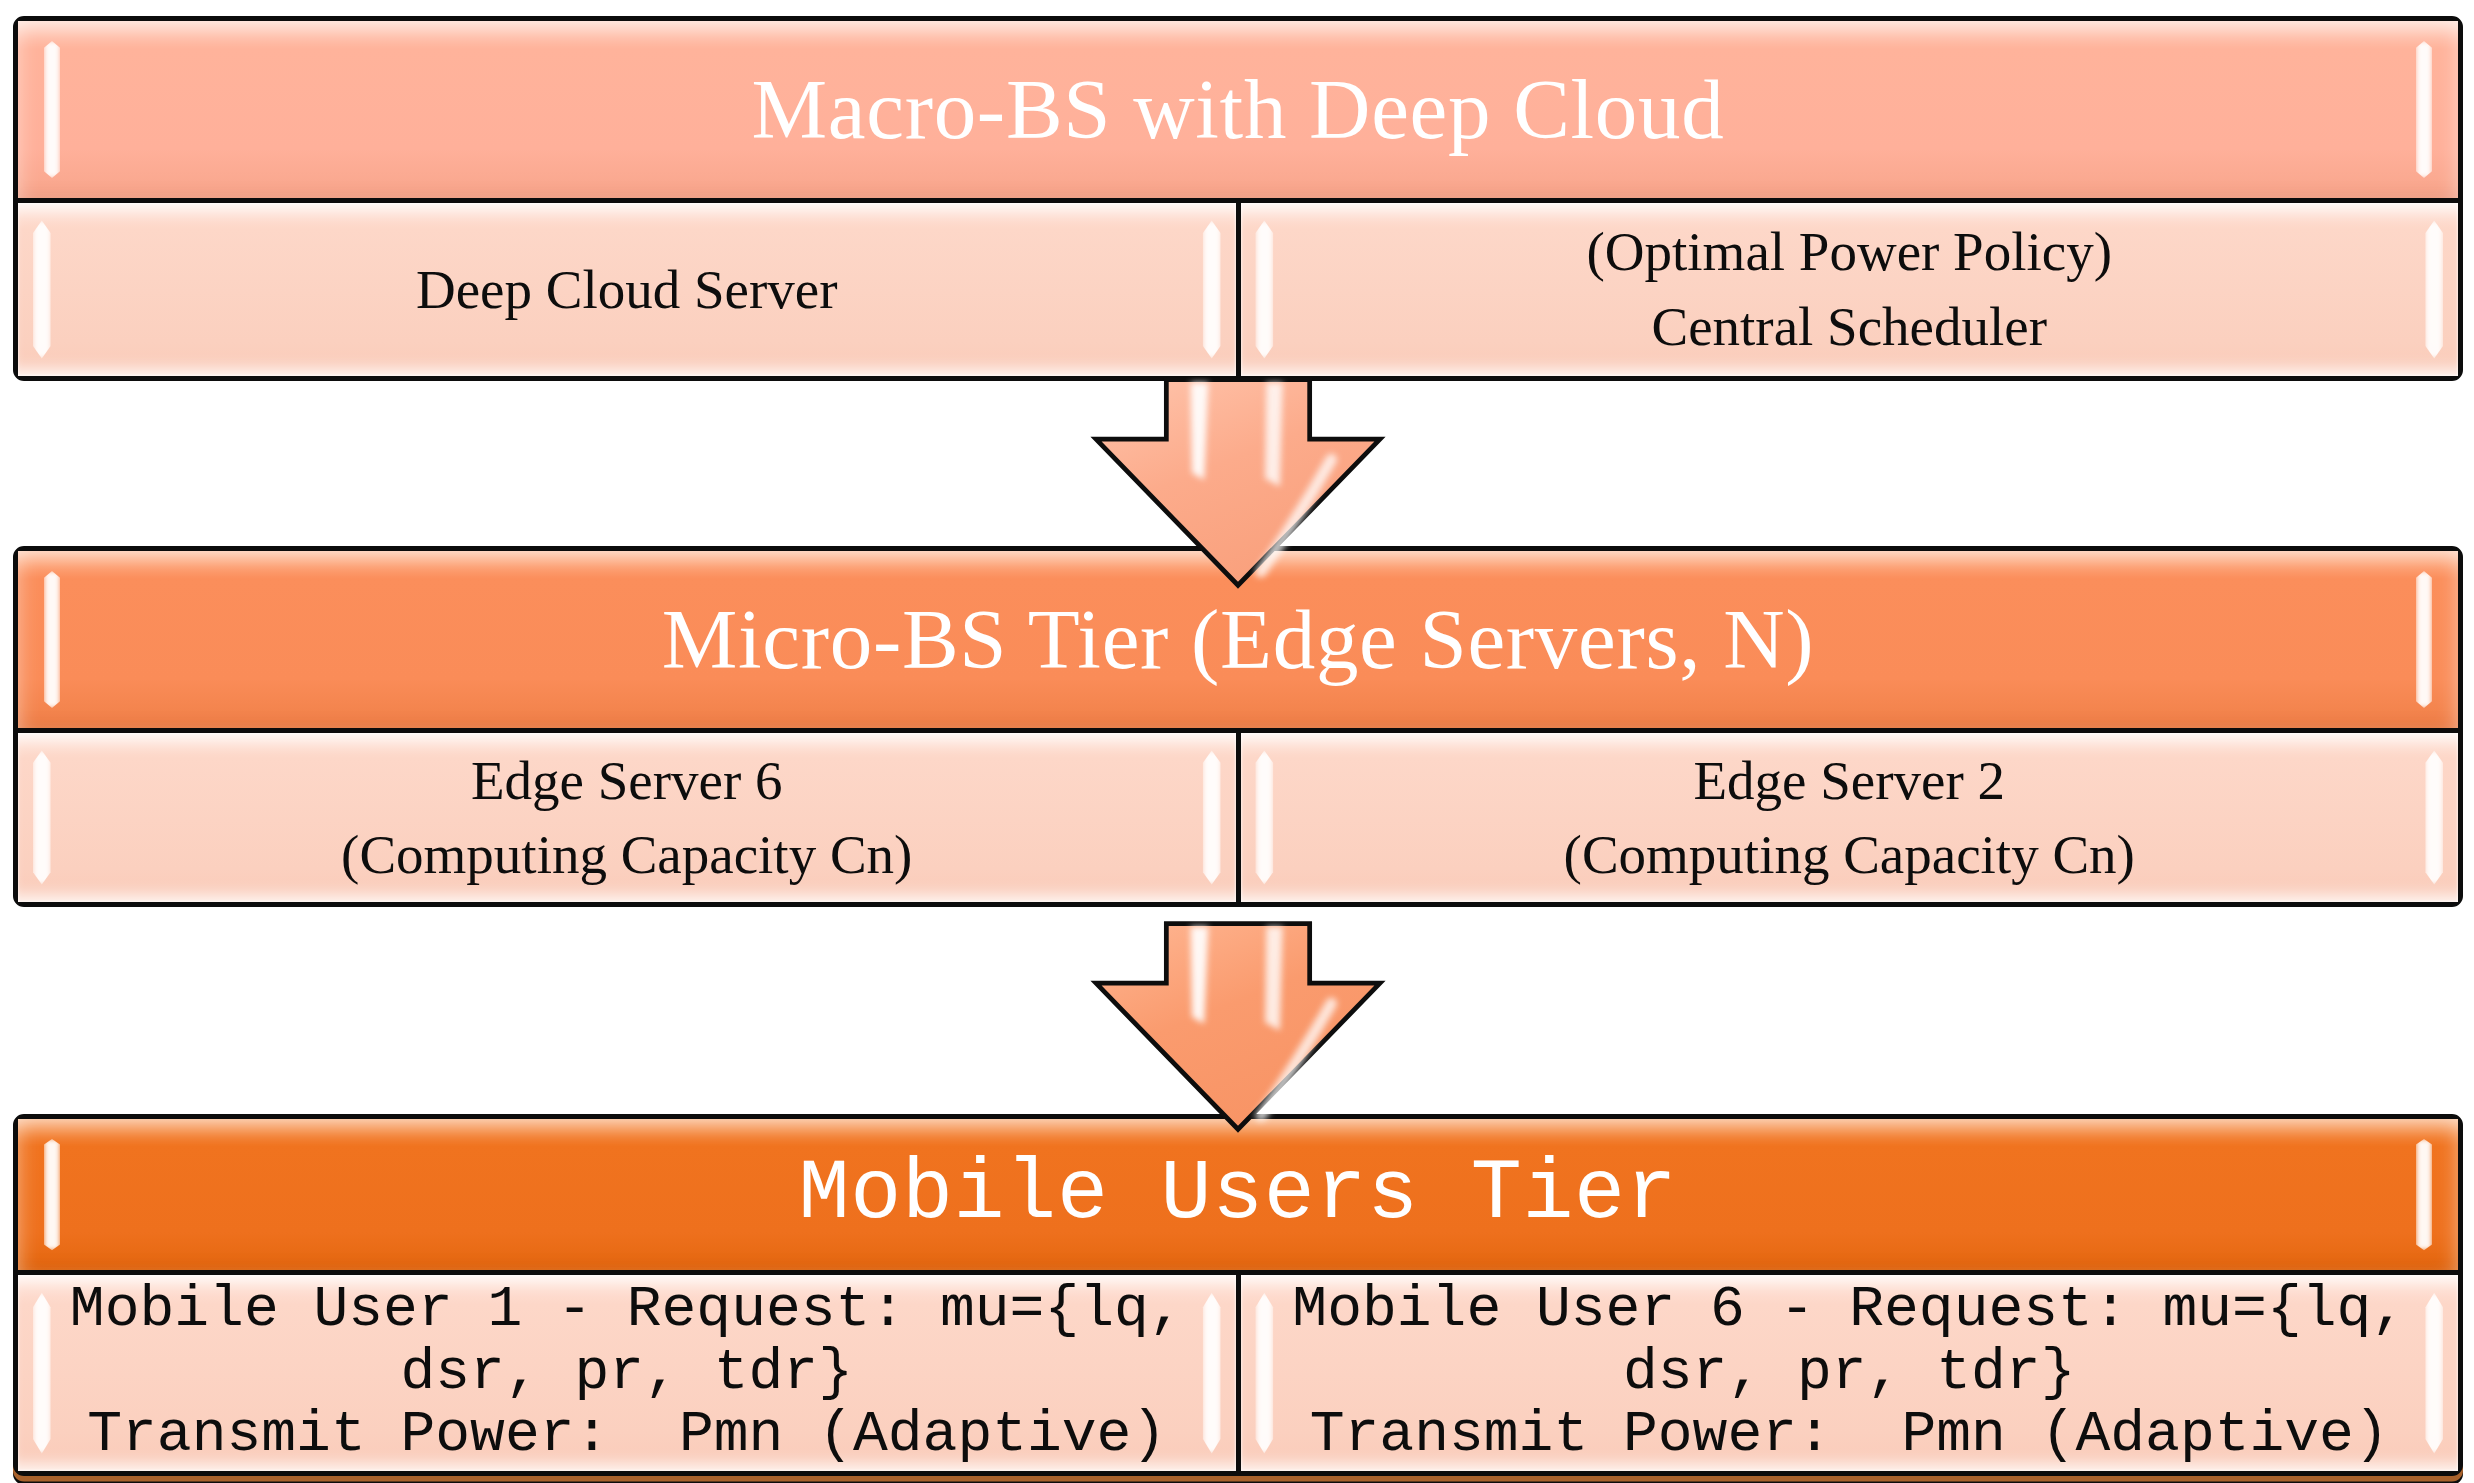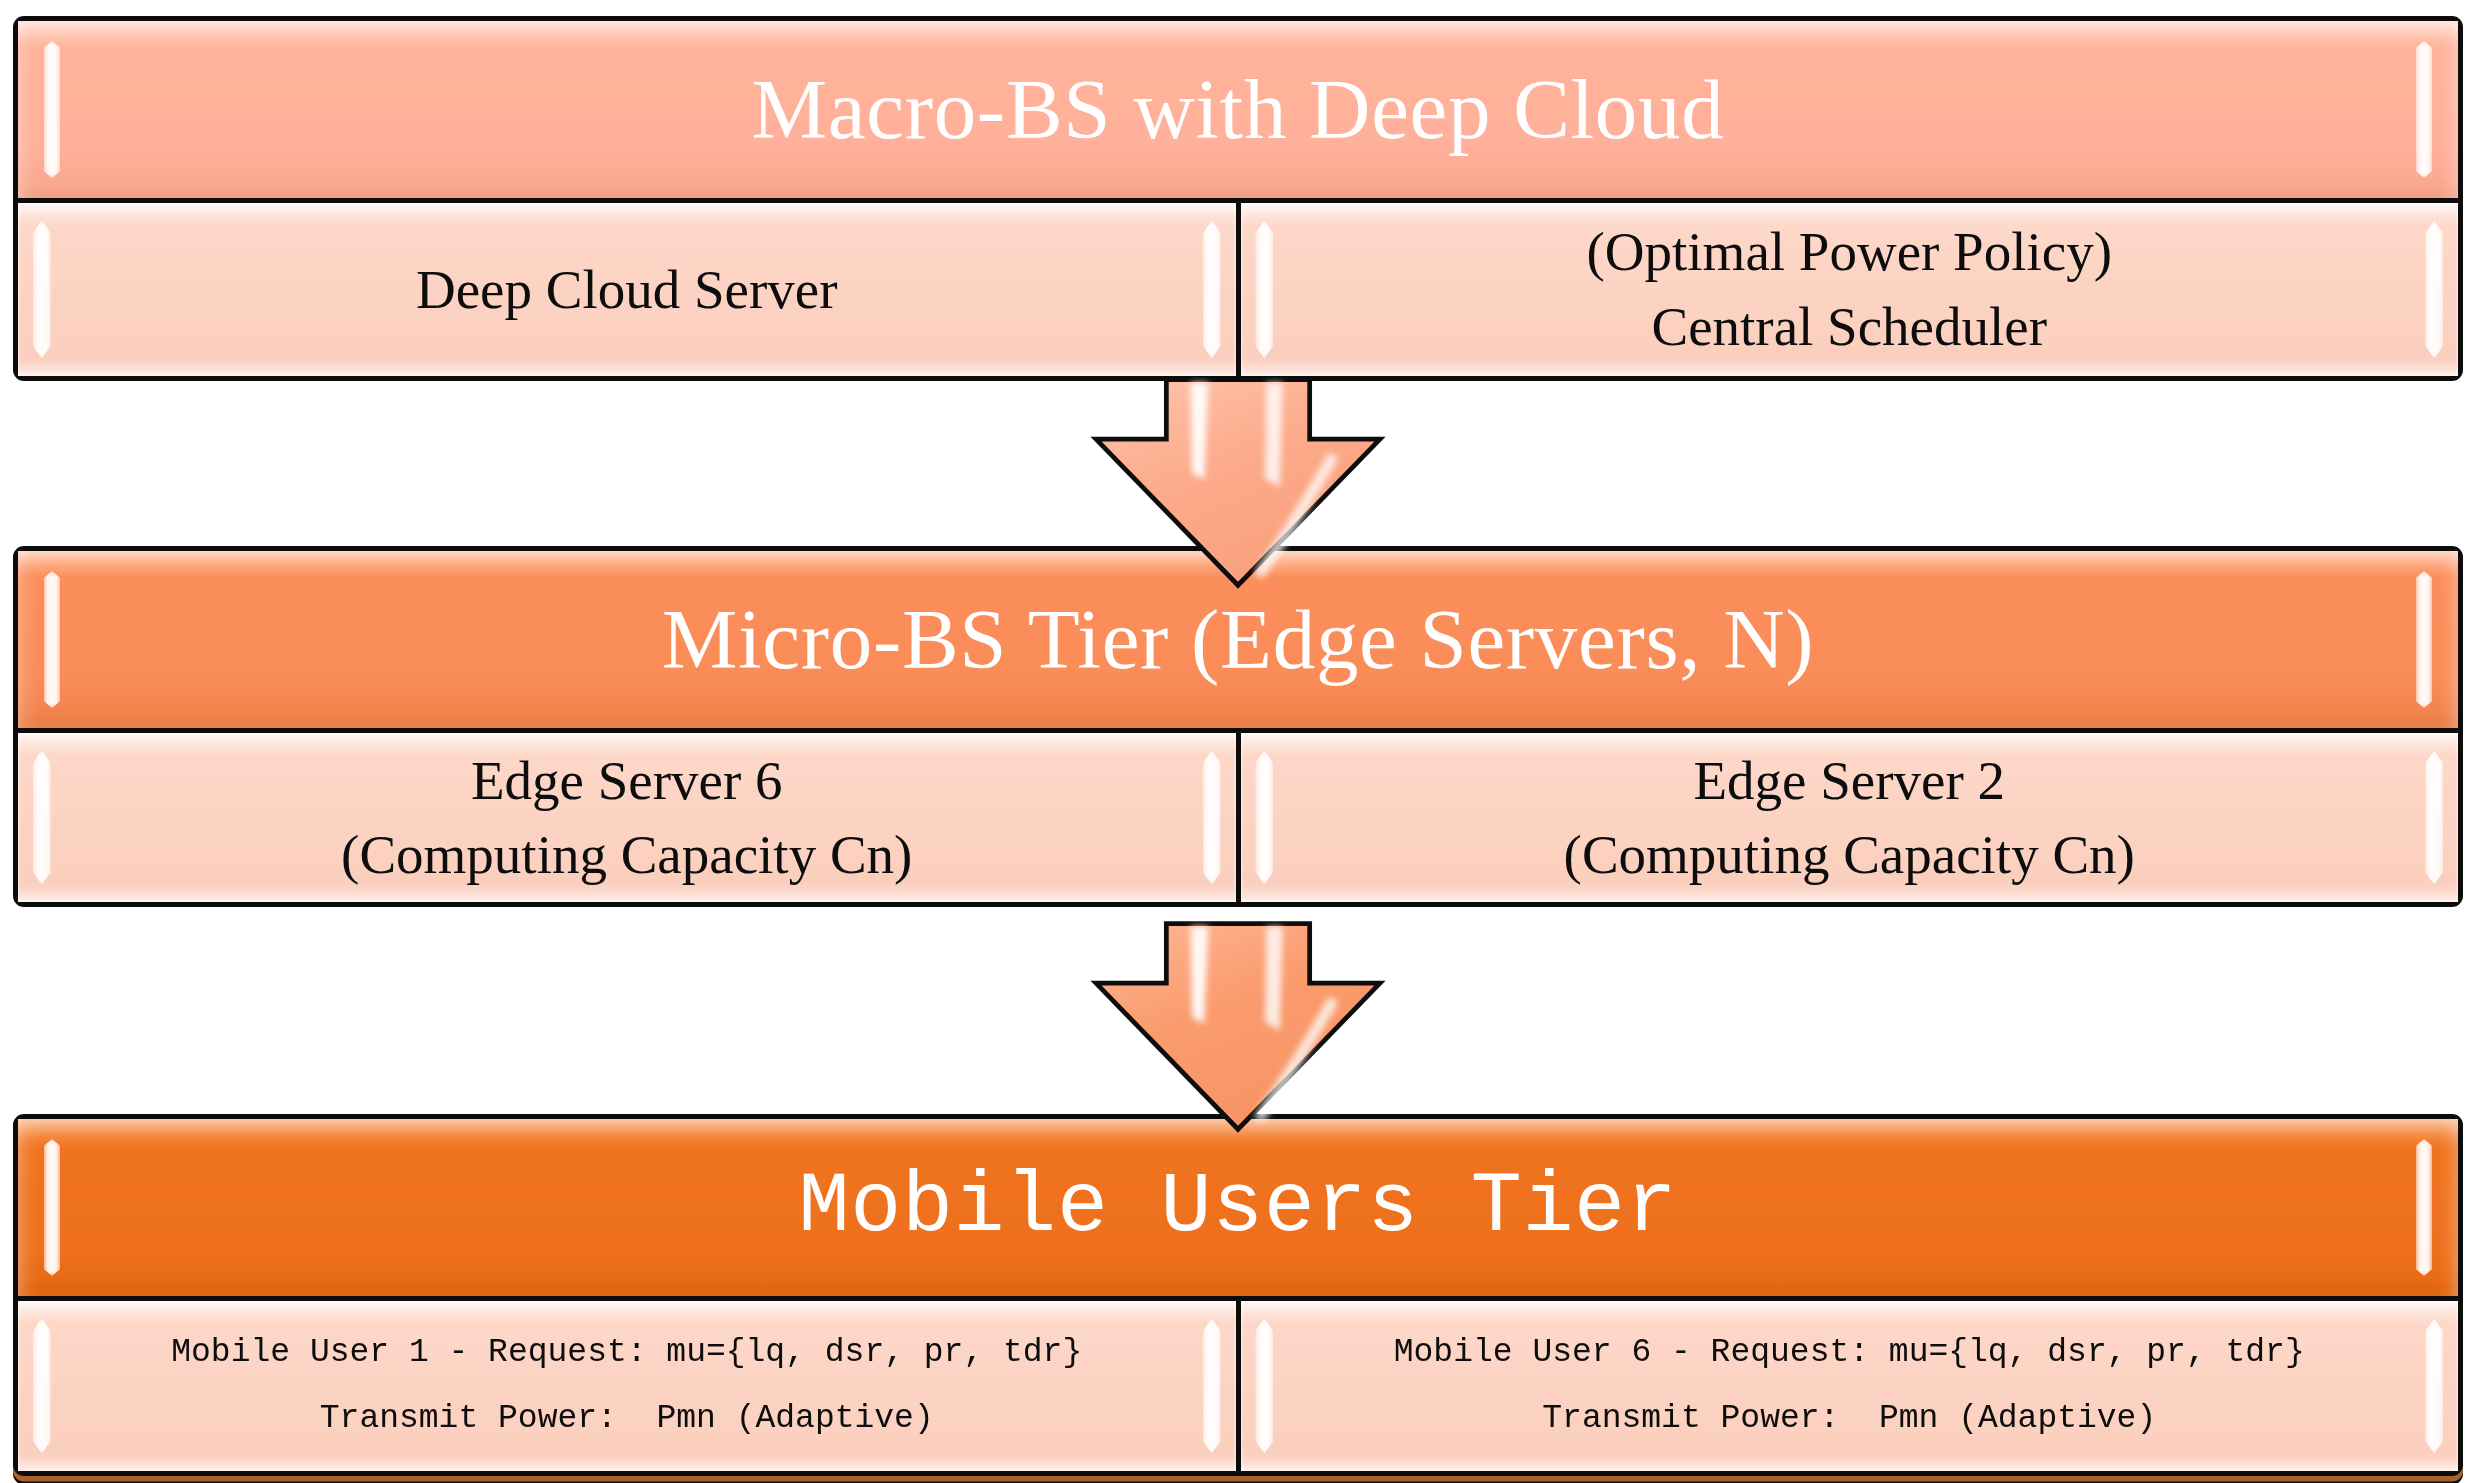--- a/index.html
+++ b/index.html
@@ -116,21 +116,21 @@
 
   .cell-line {
     position: relative;
     z-index: 1;
     color: #0d0d0d;
     font-size: 55px;
     line-height: 1.08;
     white-space: pre-wrap;
     text-align: center;
   }
-  .tier-3 .cell-line { font-size: 33px; }
+  .tier-3 .cell-line { font-size: 58px; }
 
   
   .arrow {
     position: absolute;
     z-index: 6;
   }
   .arrow-1 { left: 1089px; top: 377px; }
   .arrow-2 { left: 1089px; top: 921px; }
 </style>
 </head>

